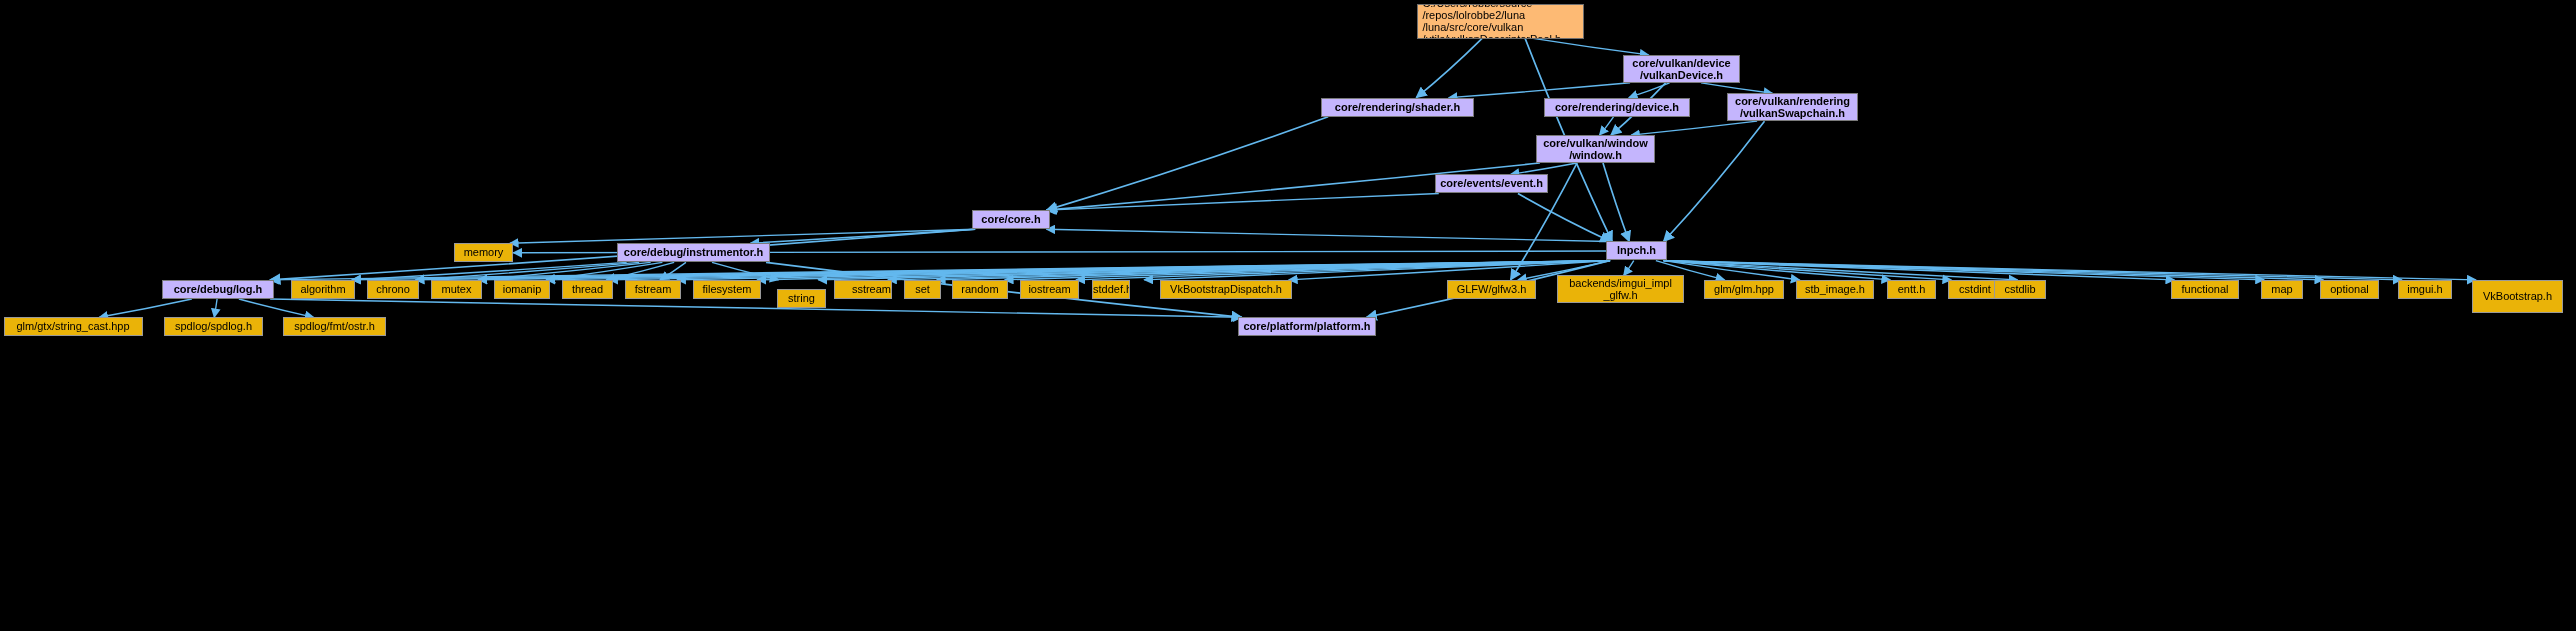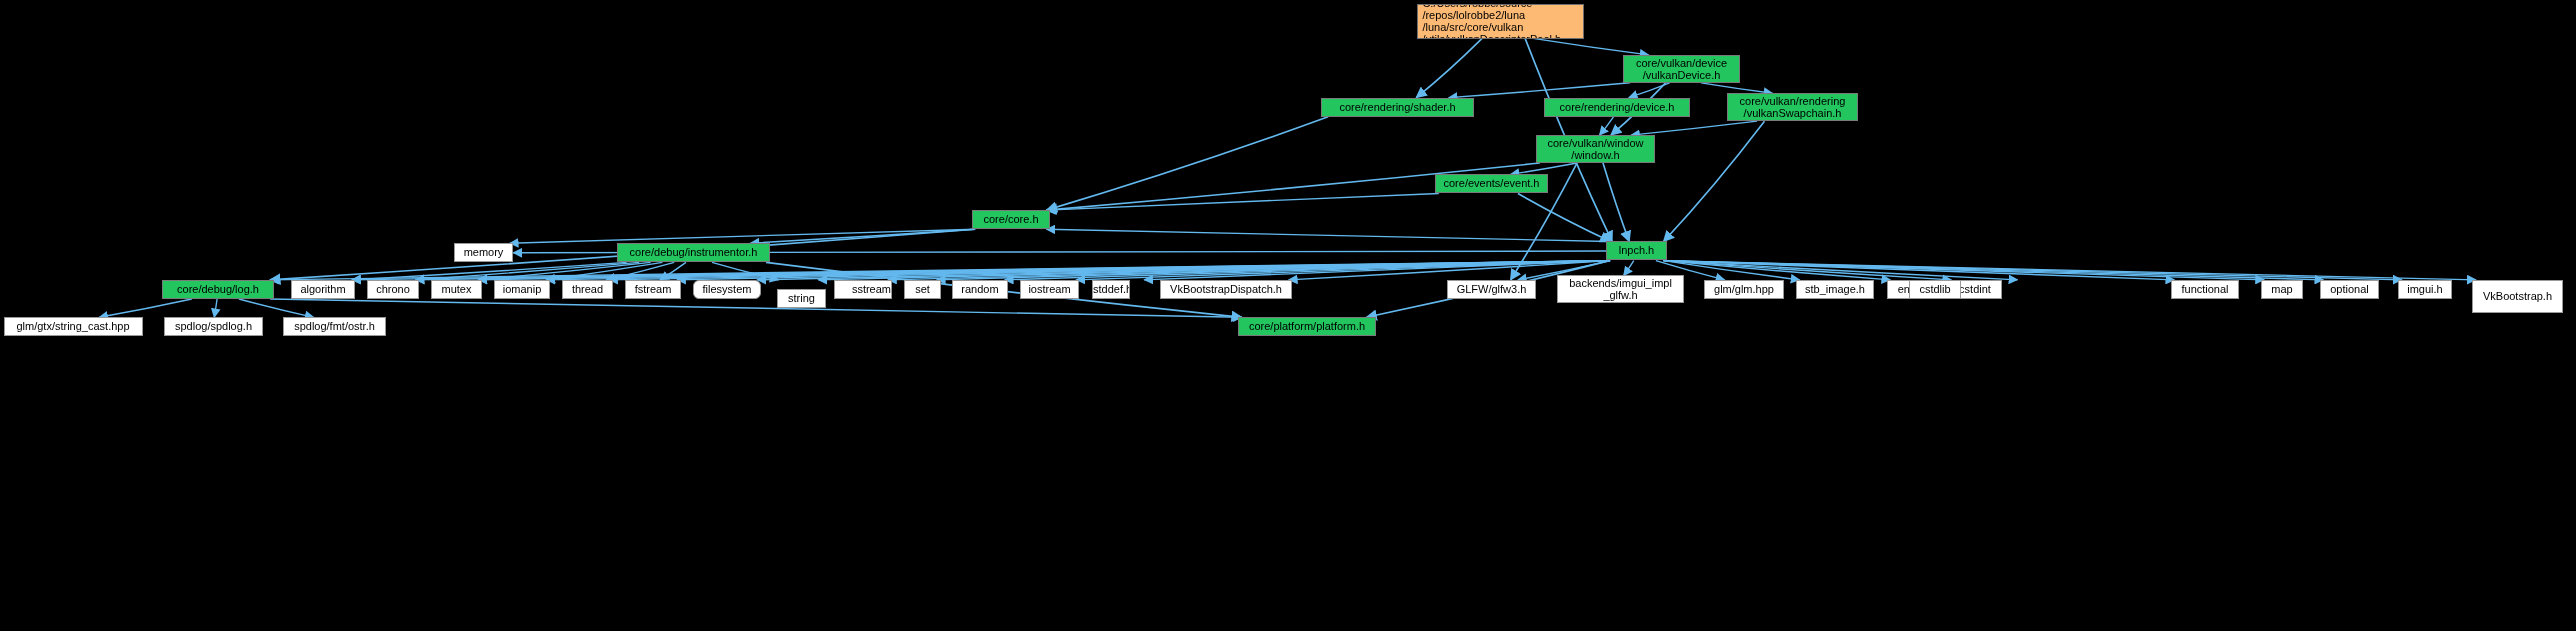--- a/index.html
+++ b/index.html
@@ -17,22 +17,22 @@
     display:flex;align-items:center;justify-content:center;
     text-align:center;
     border:0.9px solid #808080;
     color:#000;
     font-size:11px;
     line-height:12.2px;
     letter-spacing:0px;
     white-space:pre-line;
     overflow:hidden;
   }
-  .gnode.lib{background:#ffffff;border-color:#999;}
-  .gnode.file{background:#22c55e;border-color:#7a7a7a;}
+  .gnode.lib{background:#eab308;border-color:#999;}
+  .gnode.file{background:#c4b5fd;border-color:#7a7a7a;font-weight:bold;}
   .gnode.root{background:#fdba74;border-color:#6e6e6e;text-align:left;justify-content:flex-start;padding-left:4.4px;}
   .gnode span{display:block;width:100%;}
   .gnode.root span{text-align:left;}
 </style>
 </head>
 <body>
 
 <div id="graph-root" style="background: rgb(0, 0, 0); width: 2576px; height: 632px;">
   <svg id="edges" viewBox="0 0 2956 725" preserveAspectRatio="none">
       <defs>
@@ -121,36 +121,36 @@
       <div class="gnode file" style="left: 1606px; top: 241px; width: 61px; height: 19px;"><span>lnpch.h</span></div>
       <div class="gnode lib" style="left: 454px; top: 243px; width: 59px; height: 19px;"><span>memory</span></div>
       <div class="gnode file" style="left: 617px; top: 243px; width: 153px; height: 19px;"><span>core/debug/instrumentor.h</span></div>
       <div class="gnode file" style="left: 162px; top: 280px; width: 112px; height: 19px;"><span>core/debug/log.h</span></div>
       <div class="gnode lib" style="left: 291px; top: 280px; width: 64px; height: 19px;"><span>algorithm</span></div>
       <div class="gnode lib" style="left: 367px; top: 280px; width: 52px; height: 19px;"><span>chrono</span></div>
       <div class="gnode lib" style="left: 431px; top: 280px; width: 51px; height: 19px;"><span>mutex</span></div>
       <div class="gnode lib" style="left: 494px; top: 280px; width: 56px; height: 19px;"><span>iomanip</span></div>
       <div class="gnode lib" style="left: 562px; top: 280px; width: 51px; height: 19px;"><span>thread</span></div>
       <div class="gnode lib" style="left: 625px; top: 280px; width: 56px; height: 19px;"><span>fstream</span></div>
-      <div class="gnode lib" style="left: 693px; top: 280px; width: 68px; height: 19px; border-radius: 6px;"><span>filesystem</span></div>
+      <div class="gnode lib" style="left: 693px; top: 280px; width: 68px; height: 19px;"><span>filesystem</span></div>
       <div class="gnode lib" style="left: 777px; top: 280px; width: 49px; height: 19px; margin-top: 9px;"><span>string</span></div>
       <div class="gnode lib" style="left: 834px; top: 280px; width: 58px; height: 19px; text-align: right;"><span>sstream</span></div>
       <div class="gnode lib" style="left: 904px; top: 280px; width: 37px; height: 19px;"><span>set</span></div>
       <div class="gnode lib" style="left: 952px; top: 280px; width: 56px; height: 19px;"><span>random</span></div>
       <div class="gnode lib" style="left: 1020px; top: 280px; width: 59px; height: 19px;"><span>iostream</span></div>
       <div class="gnode lib" style="left: 1092px; top: 280px; width: 38px; height: 19px;"><span>stddef.h</span></div>
       <div class="gnode lib" style="left: 1160px; top: 280px; width: 132px; height: 19px;"><span>VkBootstrapDispatch.h</span></div>
       <div class="gnode lib" style="left: 1447px; top: 280px; width: 89px; height: 19px;"><span>GLFW/glfw3.h</span></div>
       <div class="gnode lib" style="left: 1557px; top: 275px; width: 127px; height: 28px;"><span>backends/imgui_impl
 _glfw.h</span></div>
       <div class="gnode lib" style="left: 1704px; top: 280px; width: 80px; height: 19px;"><span>glm/glm.hpp</span></div>
       <div class="gnode lib" style="left: 1796px; top: 280px; width: 78px; height: 19px;"><span>stb_image.h</span></div>
       <div class="gnode lib" style="left: 1887px; top: 280px; width: 49px; height: 19px;"><span>entt.h</span></div>
       <div class="gnode lib" style="left: 1948px; top: 280px; width: 54px; height: 19px;"><span>cstdint</span></div>
-      <div class="gnode lib" style="left: 1909px; top: 280px; width: 52px; height: 19px;"><span>cstdlib</span></div>
+      <div class="gnode lib" style="left: 1994px; top: 280px; width: 52px; height: 19px;"><span>cstdlib</span></div>
       <div class="gnode lib" style="left: 2171px; top: 280px; width: 68px; height: 19px;"><span>functional</span></div>
       <div class="gnode lib" style="left: 2261px; top: 280px; width: 42px; height: 19px;"><span>map</span></div>
       <div class="gnode lib" style="left: 2320px; top: 280px; width: 59px; height: 19px;"><span>optional</span></div>
       <div class="gnode lib" style="left: 2398px; top: 280px; width: 54px; height: 19px;"><span>imgui.h</span></div>
       <div class="gnode lib" style="left: 2472px; top: 280px; width: 91px; height: 33px;"><span>VkBootstrap.h</span></div>
       <div class="gnode lib" style="left: 3.5px; top: 317px; width: 139px; height: 19px;"><span>glm/gtx/string_cast.hpp</span></div>
       <div class="gnode lib" style="left: 164px; top: 317px; width: 99px; height: 19px;"><span>spdlog/spdlog.h</span></div>
       <div class="gnode lib" style="left: 283px; top: 317px; width: 103px; height: 19px;"><span>spdlog/fmt/ostr.h</span></div>
       <div class="gnode file" style="left: 1238px; top: 317px; width: 138px; height: 19px;"><span>core/platform/platform.h</span></div>
     </div>

